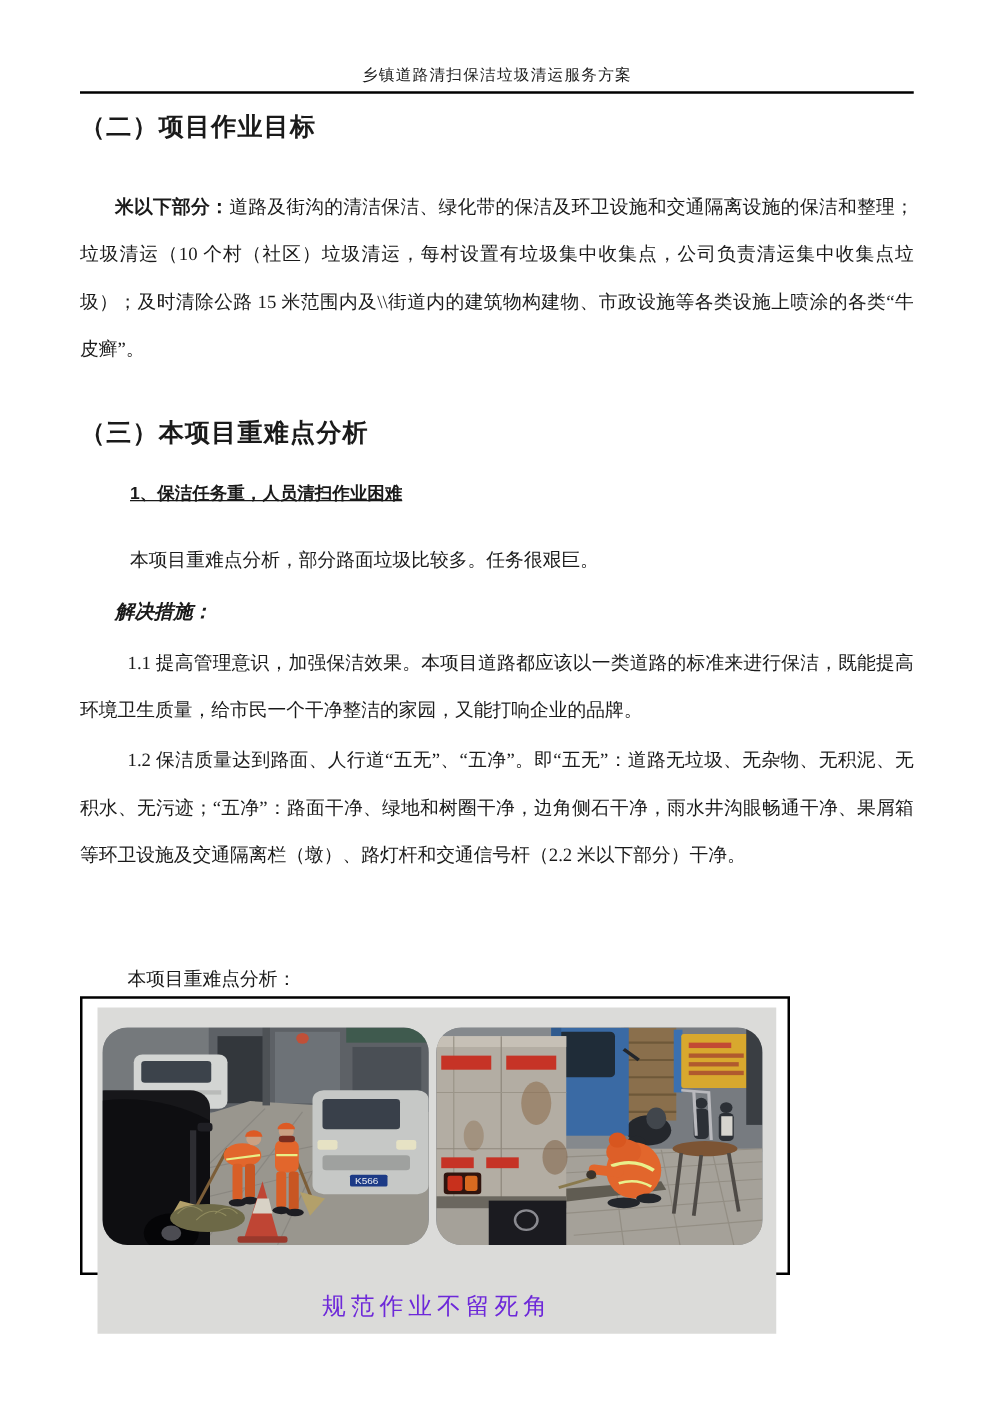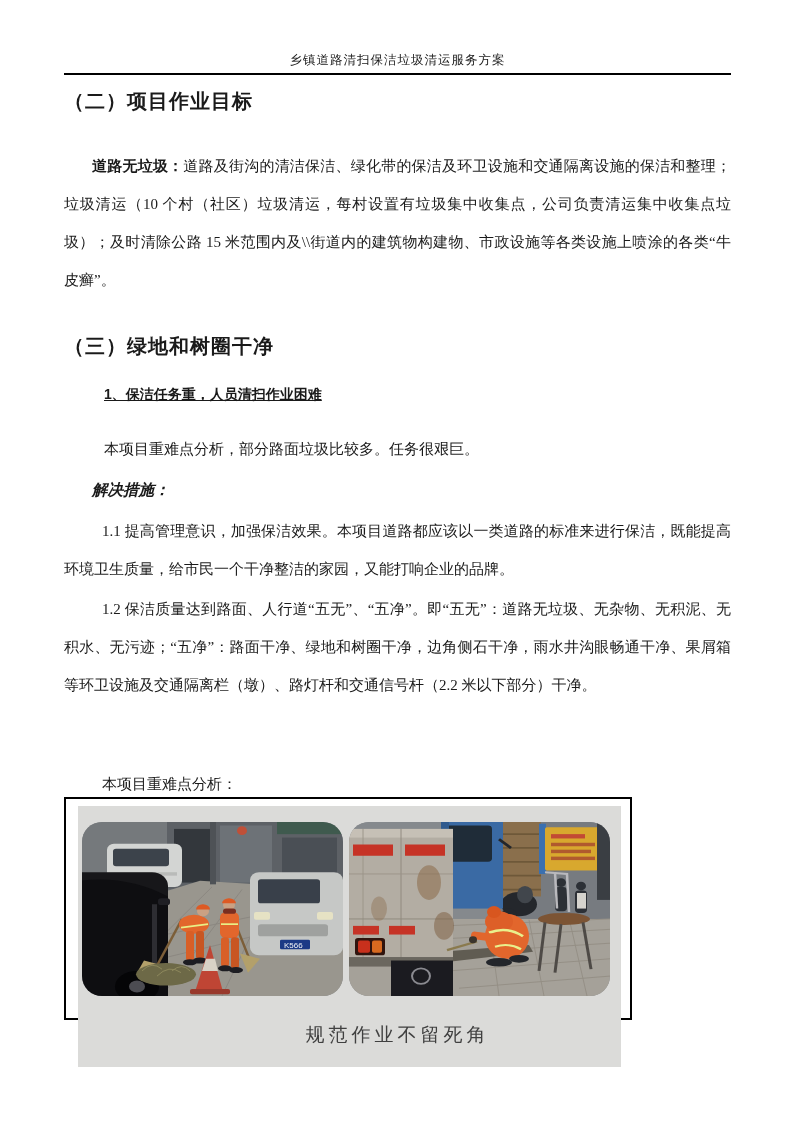--- a/index.html
+++ b/index.html
@@ -41,38 +41,38 @@
     background:#dbdbd9;z-index:2;
   }
   .photo{
     position:absolute;top:16px;width:261px;height:174px;
     border-radius:20px;overflow:hidden;background:#8a8d90;
   }
   .photo svg{display:block;width:100%;height:100%;filter:blur(0.3px);}
   .photo-left{left:4px;}
   .photo-right{left:271px;}
   .figure-caption{
-    position:absolute;top:216px;left:0;width:100%;text-align:center;
-    font-size:19px;letter-spacing:4px;color:#404040;
-    font-family:"Liberation Serif","DejaVu Serif",serif;font-weight:400;margin-left:48px;
+    position:absolute;top:226px;left:0;width:100%;text-align:center;
+    font-size:19px;letter-spacing:4px;color:#6d28d9;
+    font-family:"Liberation Serif","DejaVu Serif",serif;font-weight:400;
   }
 </style>
 </head>
 <body>
 
 <div class="page">
 
   <div class="abs header-title">乡镇道路清扫保洁垃圾清运服务方案</div>
   <div class="abs header-rule"></div>
 
   <h1 class="abs h1">（二）项目作业目标</h1>
 
-  <p class="abs bodytext p1"><b class="hei">道路无垃圾：</b><span>道路及街沟的清洁保洁、绿化带的保洁及环卫设施和交通隔离设施的保洁和整理；垃圾清运（10 个村（社区）垃圾清运，每村设置有垃圾集中收集点，公司负责清运集中收集点垃圾）；及时清除公路 15 米范围内及\\街道内的建筑物构建物、市政设施等各类设施上喷涂的各类“牛皮癣”。</span></p>
-
-  <h1 class="abs h2">（三）绿地和树圈干净</h1>
+  <p class="abs bodytext p1"><b class="hei">米以下部分：</b><span>道路及街沟的清洁保洁、绿化带的保洁及环卫设施和交通隔离设施的保洁和整理；垃圾清运（10 个村（社区）垃圾清运，每村设置有垃圾集中收集点，公司负责清运集中收集点垃圾）；及时清除公路 15 米范围内及\\街道内的建筑物构建物、市政设施等各类设施上喷涂的各类“牛皮癣”。</span></p>
+
+  <h1 class="abs h2">（三）本项目重难点分析</h1>
 
   <p class="abs sub1">1、保洁任务重，人员清扫作业困难</p>
 
   <p class="abs intro">本项目重难点分析，部分路面垃圾比较多。任务很艰巨。</p>
 
   <p class="abs mlabel">解决措施：</p>
 
   <p class="abs bodytext m11">1.1 提高管理意识，加强保洁效果。本项目道路都应该以一类道路的标准来进行保洁，既能提高环境卫生质量，给市民一个干净整洁的家园，又能打响企业的品牌。</p>
 
   <p class="abs bodytext m12">1.2 保洁质量达到路面、人行道“五无”、“五净”。即“五无”：道路无垃圾、无杂物、无积泥、无积水、无污迹；“五净”：路面干净、绿地和树圈干净，边角侧石干净，雨水井沟眼畅通干净、果屑箱等环卫设施及交通隔离栏（墩）、路灯杆和交通信号杆（2.2 米以下部分）干净。</p>

